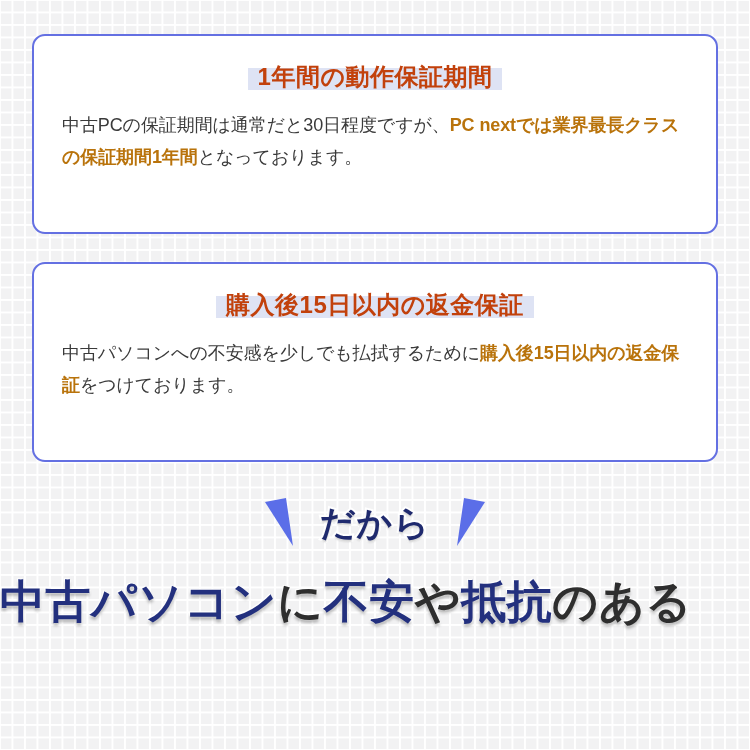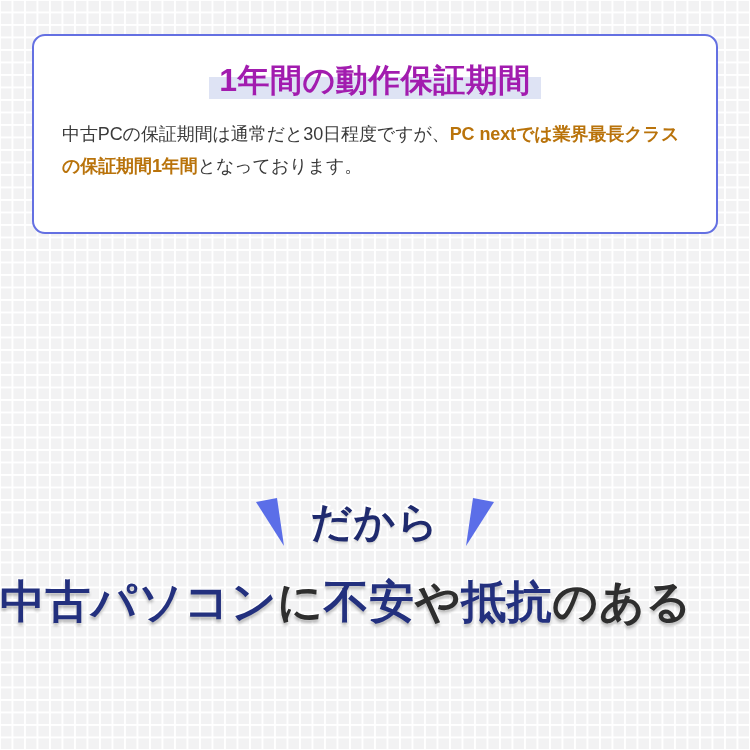--- a/index.html
+++ b/index.html
@@ -45,23 +45,23 @@
     text-align: center;
     position: relative;
   }
 
   #card-1 .card-title-wrap { margin-top: 28px; }
   #card-2 .card-title-wrap { margin-top: 28px; }
 
   .card-title {
     display: inline-block;
     position: relative;
-    font-size: 32px;
+    font-size: 24px;
     font-weight: bold;
-    color: #a21caf;
+    color: #c2410c;
     letter-spacing: 0.5px;
     line-height: 1.05;
     padding: 0 10px;
     z-index: 1;
   }
 
   
   .card-title::before {
     content: "";
     position: absolute;
@@ -100,21 +100,21 @@
     gap: 22px;
   }
 
   .slash {
     width: 34px;
     height: 52px;
     flex: none;
   }
 
   .dakara-text {
-    font-size: 41px;
+    font-size: 35px;
     font-weight: bold;
     color: #1f2a6e;
     letter-spacing: 1px;
     line-height: 1;
     -webkit-text-stroke: 4px #ffffff;
     paint-order: stroke fill;
     text-shadow: 0 2px 2px rgba(0,0,0,0.18);
   }
 
   
@@ -147,20 +147,28 @@
 
   <div class="card" id="card-1">
     <div class="card-title-wrap">
       <span class="card-title">1年間の動作保証期間</span>
     </div>
     <div class="card-body">
       <span>中古PCの保証期間は通常だと30日程度ですが、</span><span class="hl-orange">PC next</span><span class="hl-orange">では業界最長クラスの保証期間1年間</span><span>となっております。</span>
     </div>
   </div>
 
+  <div class="card" id="card-2">
+    <div class="card-title-wrap">
+      <span class="card-title">購入後15日以内の返金保証</span>
+    </div>
+    <div class="card-body">
+      <span>中古パソコンへの不安感を少しでも払拭するために</span><span class="hl-orange">購入後15日以内の返金保証</span><span>をつけております。</span>
+    </div>
+  </div>
 
   <div class="dakara-row">
     <svg class="slash" viewBox="0 0 34 52">
       <polygon points="1,6 22,2 29,50" fill="#5b6ee8"></polygon>
     </svg>
     <span class="dakara-text">だから</span>
     <svg class="slash" viewBox="0 0 34 52">
       <polygon points="33,6 12,2 5,50" fill="#5b6ee8"></polygon>
     </svg>
   </div>

